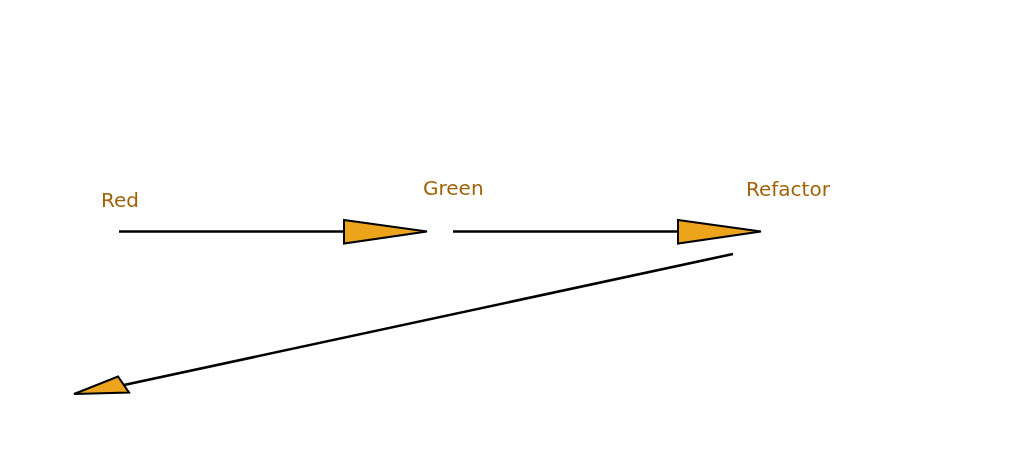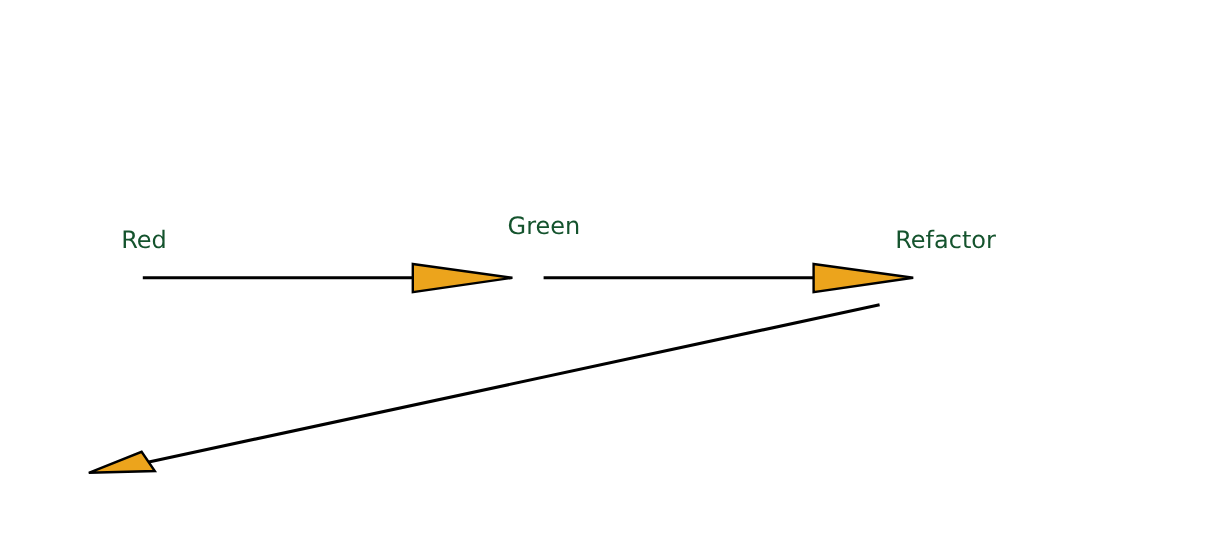--- a/index.html
+++ b/index.html
@@ -12,27 +12,27 @@
     width: 1024px;
     height: 467px;
     background: #ffffff;
     overflow: hidden;
     font-family: "DejaVu Sans", "Liberation Sans", sans-serif;
   }
   .phase-label {
     position: absolute;
     font-size: 20px;
     line-height: 24px;
-    color: #14532d;
+    color: #a16207;
     white-space: nowrap;
     user-select: none;
   }
   .label-red      { left: 101px; top: 188px; }
   .label-green    { left: 423px; top: 176px; }
-  .label-refactor { left: 746px; top: 188px; }
+  .label-refactor { left: 746px; top: 177px; }
   svg.arrow-layer {
     position: absolute;
     left: 0;
     top: 0;
     width: 1024px;
     height: 467px;
   }
   .arrow-shaft {
     stroke: #000000;
     stroke-width: 2.6;

